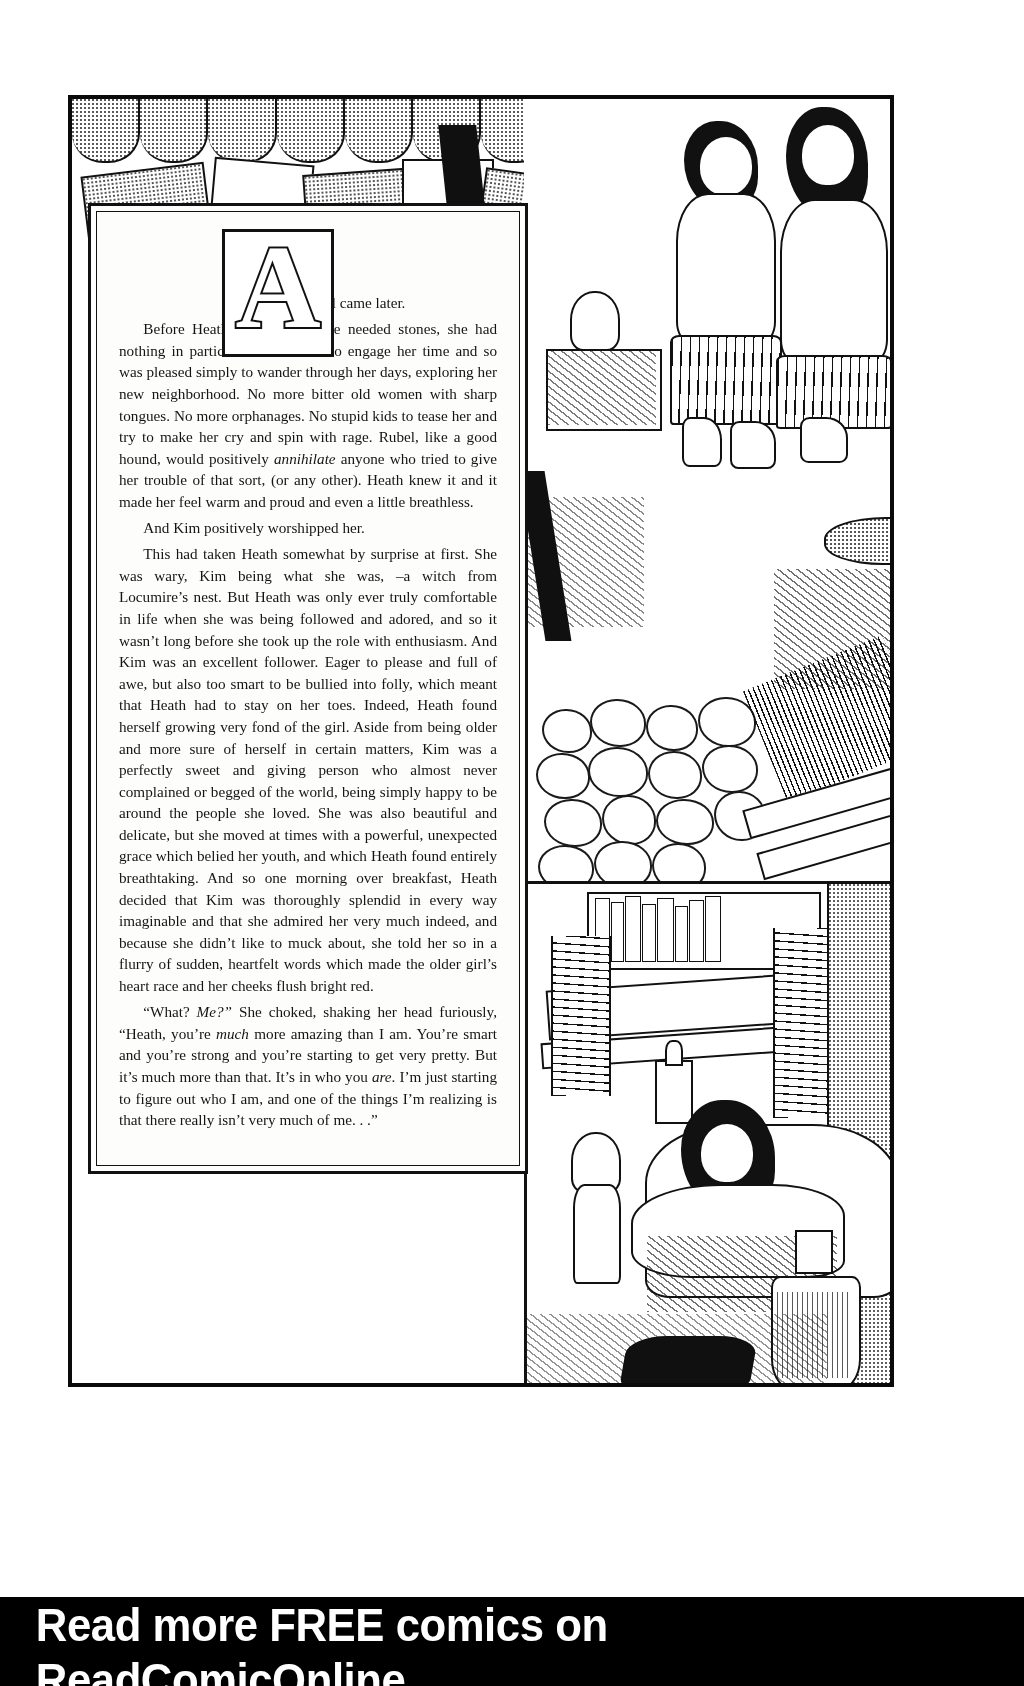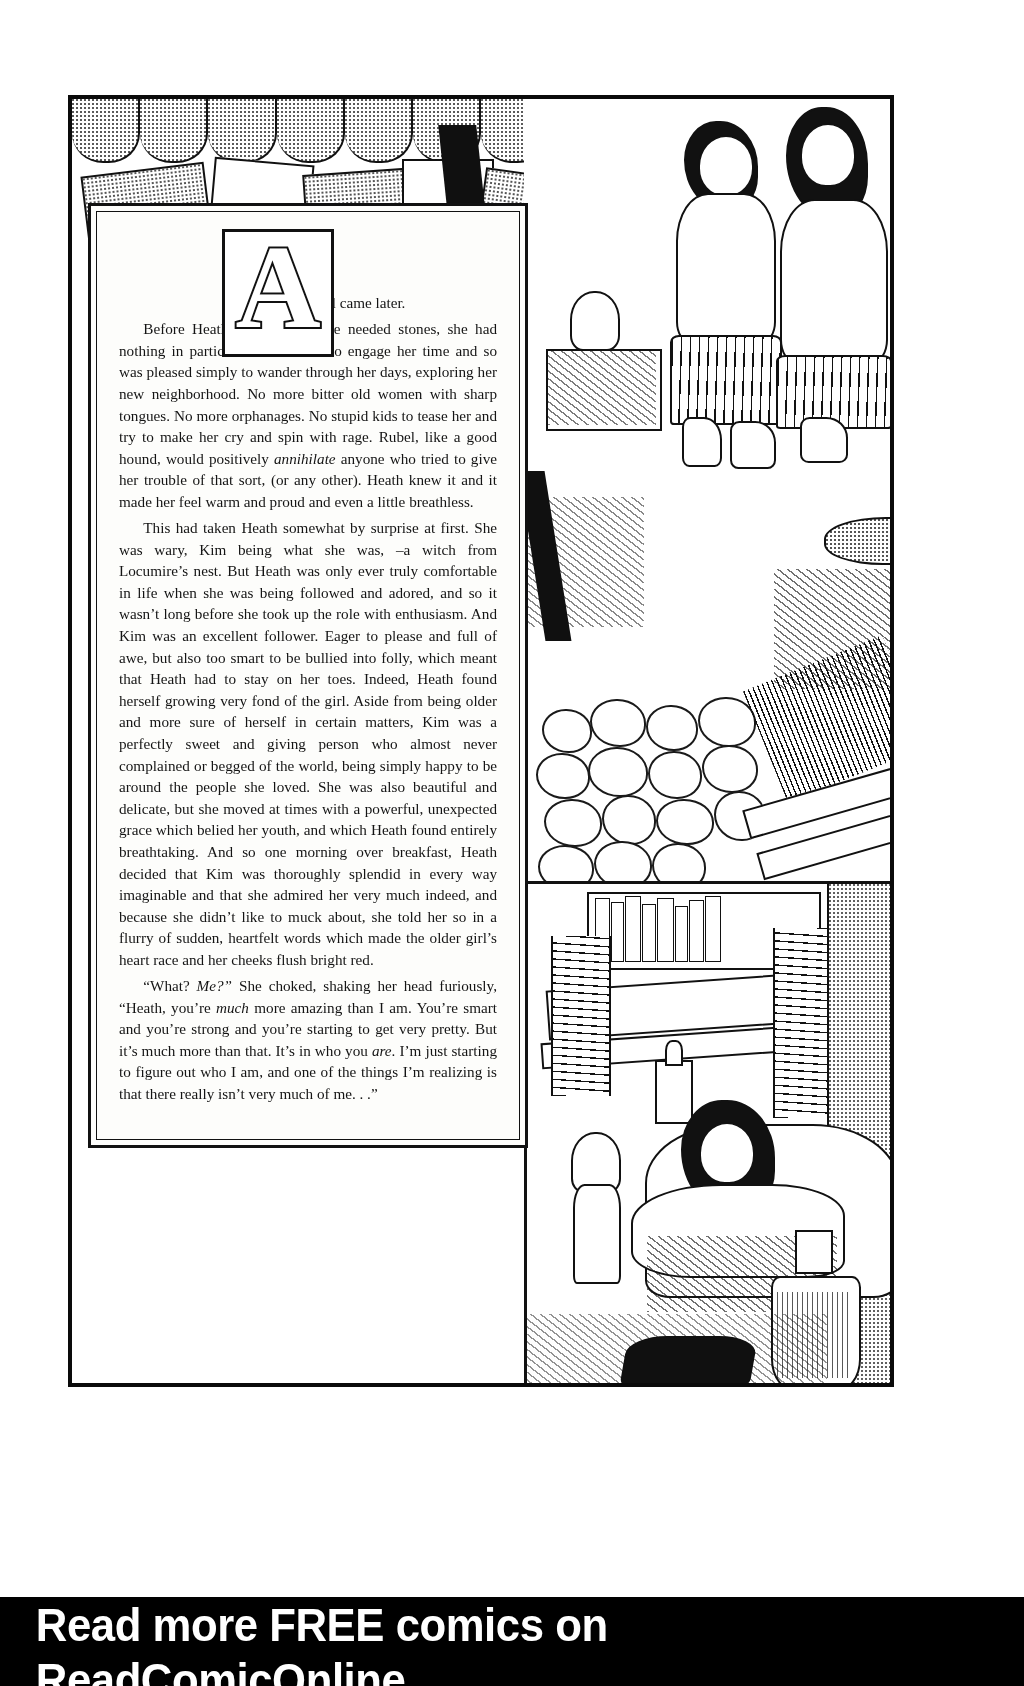--- a/index.html
+++ b/index.html
@@ -406,20 +406,21 @@
 
       <div class="hatch-d" style="left:0px;top:430px;width:300px;height:120px;opacity:.45;"></div>
       <div class="ink" style="left:96px;top:452px;width:130px;height:60px;transform:skewX(-10deg);border-radius:30%;"></div>
     </div>
 
     <div class="text-panel">
       <div class="text-panel-inner">
         <div class="body-text" id="narration-body">
             <p class="first"><span>nyway, that all came later.</span></p>
             <p class="narrow"><span>Before Heath decided that she needed stones, she had nothing in particular with which to engage her time and so was pleased simply to wander through her days, exploring her new neighborhood.  No more bitter old women with sharp tongues.  No more orphanages.  No stupid kids to tease her and try to make her cry and spin with rage.  Rubel, like a good hound, would positively </span><em>annihilate</em><span> anyone who tried to give her trouble of that sort, (or any other).  Heath knew it and it made her feel warm and proud and even a little breathless.</span></p>
+            <p class="narrow"><span>And Kim positively worshipped her.</span></p>
             <p class="narrow"><span>This had taken Heath somewhat by surprise at first.  She was wary, Kim being what she was, –a witch from Locumire’s nest.  But Heath was only ever truly comfortable in life when she was being followed and adored, and so it wasn’t long before she took up the role with enthusiasm.  And Kim was an excellent follower.  Eager to please and full of awe, but also too smart to be bullied into folly, which meant that Heath had to stay on her toes.  Indeed, Heath found herself growing very fond of the girl.  Aside from being older and more sure of herself in certain matters, Kim was a perfectly sweet and giving person who almost never complained or begged of the world, being simply happy to be around the people she loved.  She was also beautiful and delicate, but she moved at times with a powerful, unexpected grace which belied her youth, and which Heath found entirely breathtaking.  And so one morning over breakfast, Heath decided that Kim was thoroughly splendid in every way imaginable and that she admired her very much indeed, and because she didn’t like to muck about, she told her so in a flurry of sudden, heartfelt words which made the older girl’s heart race and her cheeks flush bright red.</span></p>
             <p class="narrow"><span>“What?  </span><em>Me?”</em><span>  She choked, shaking her head furiously, “Heath, you’re </span><em>much</em><span> more amazing than I am.  You’re smart and you’re strong and you’re starting to get very pretty.  But it’s much more than that.  It’s in who you </span><em>are</em><span>.  I’m just starting to figure out who I am, and one of the things I’m realizing is that there really isn’t very much of me. . .”</span></p>
           </div>
       </div>
     </div>
 
     <div class="dropcap-box">
       <span class="dropcap-letter">A</span>
     </div>
 

